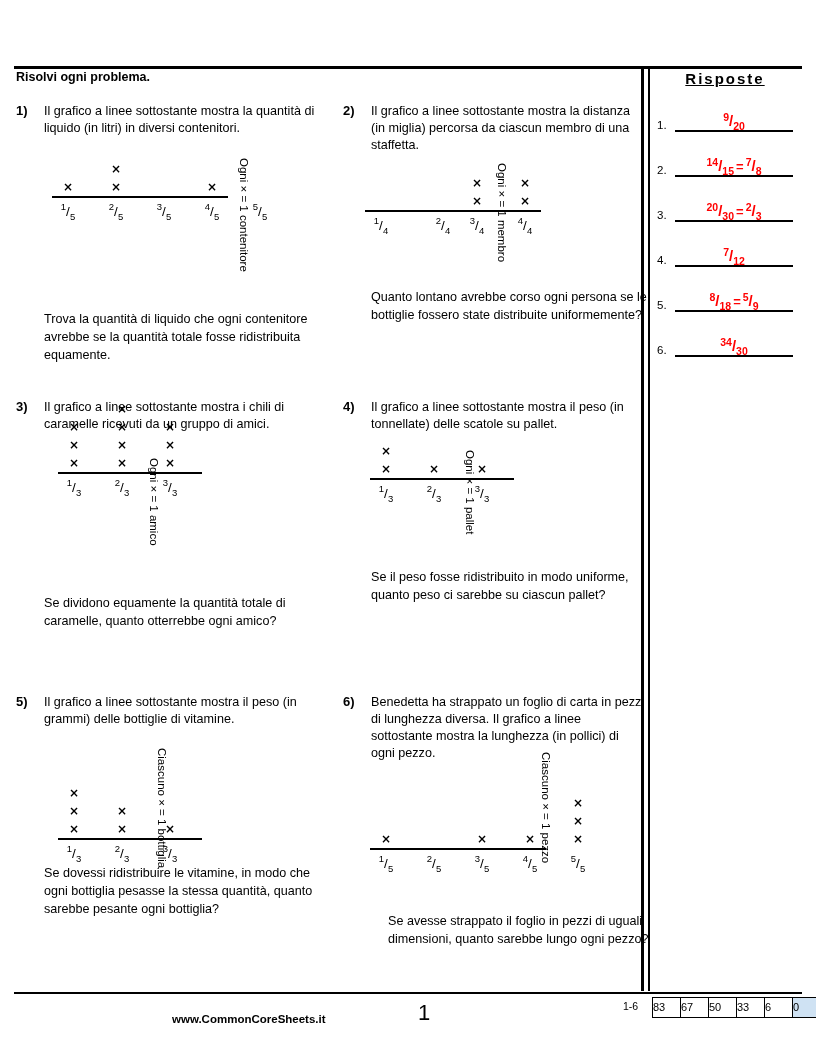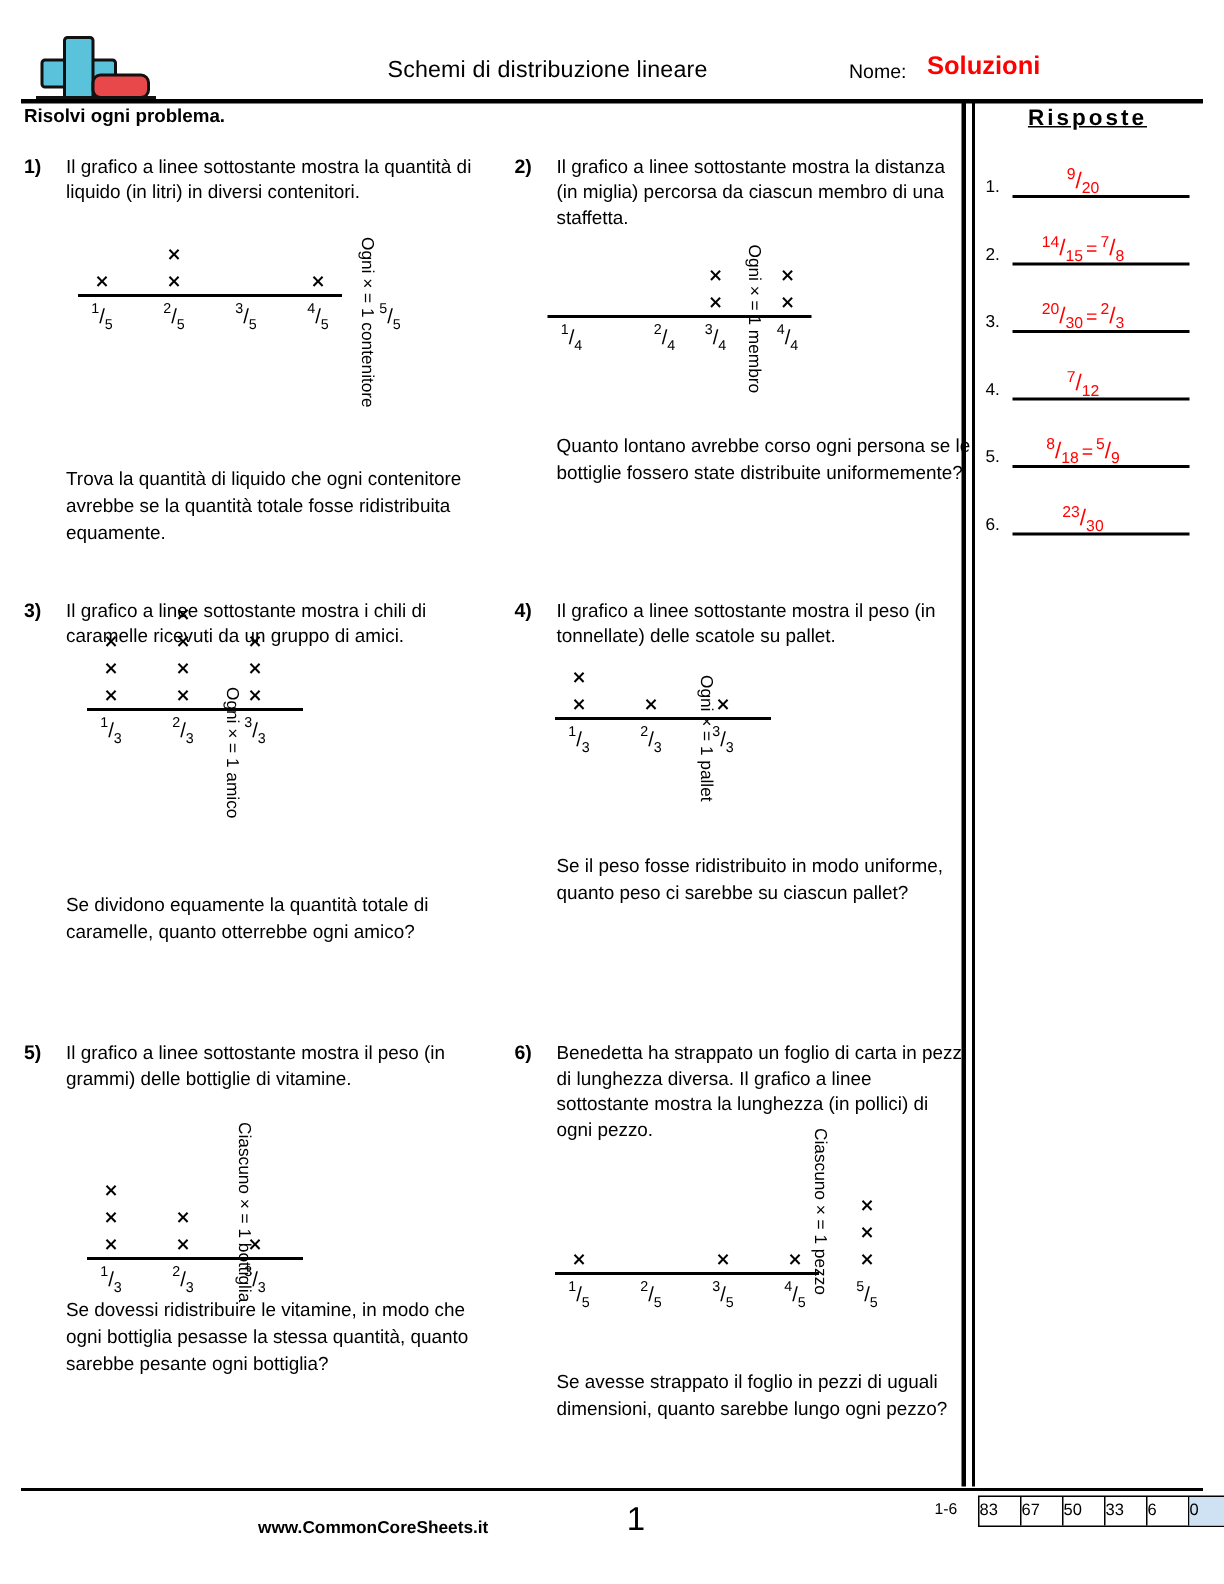--- a/index.html
+++ b/index.html
@@ -30,22 +30,22 @@
   .vdiv-thick{position:absolute;left:641px;top:66px;width:3px;height:925px;background:#000;}
   .vdiv-thin{position:absolute;left:648px;top:66px;width:1.5px;height:925px;background:#000;}
 
   
   .ans-col{position:absolute;left:655px;top:68px;width:150px;}
   .ans-title{width:140px;text-align:center;font-size:15px;font-weight:bold;letter-spacing:2px;
     text-decoration:underline;padding-top:2px;}
   .ans-row{position:relative;height:45px;}
   .ans-num{position:absolute;left:2px;bottom:1px;font-size:11.5px;}
   .ans-line{position:absolute;left:20px;bottom:0px;width:118px;height:2px;background:#000;}
-  .ans-val{position:absolute;left:8px;bottom:3px;width:118px;text-align:center;
-    color:#FF0000;font-weight:normal;font-size:13.5px;white-space:nowrap;}
+  .ans-val{position:absolute;left:20px;bottom:3px;width:118px;text-align:center;
+    color:#FF0000;font-weight:bold;font-size:13.5px;white-space:nowrap;}
 
   
   .fr{display:inline-block;white-space:nowrap;}
   .fr .n{font-size:10.5px;vertical-align:super;line-height:0;}
   .fr .s{font-size:15px;}
   .fr .d{font-size:10.5px;vertical-align:sub;line-height:0;}
   .eqs{font-size:13px;padding:0 2px;}
 
   
   .prob{position:absolute;width:302px;}
@@ -78,32 +78,20 @@
   .scale div{width:27px;height:19px;line-height:19px;text-align:left;font-size:11px;
      border-right:1.5px solid #000;}
   .scale div:last-child{border-right:none;}
   .scale div.hl{background:#CFE2F3;}
 </style>
 </head>
 <body>
 
 <div class="page">
 
-  <div class="header">
-    <div class="logo">
-      <div class="plus-h"></div>
-        <div class="plus-v"></div>
-        <div class="plus-fill"></div>
-      <div class="minus"></div>
-        <div class="base"></div>
-    </div>
-    <div class="title">Schemi di distribuzione lineare</div>
-    <div class="nome-lab">Nome:</div>
-    <div class="nome-val">Soluzioni</div>
-  </div>
   <div class="hr-main"></div>
   <div class="instr">Risolvi ogni problema.</div>
 
   <div class="vdiv-thick"></div>
   <div class="vdiv-thin"></div>
 
   <div class="ans-col">
     <div class="ans-title">Risposte</div>
     <div id="answers-host">
         <div class="ans-row">
@@ -126,21 +114,21 @@
           <span class="ans-val"><span class="fr"><span class="n">7</span><span class="s">/</span><span class="d">12</span></span></span>
           <span class="ans-line"></span>
         </div>
         <div class="ans-row">
           <span class="ans-num">5.</span>
           <span class="ans-val"><span class="fr"><span class="n">8</span><span class="s">/</span><span class="d">18</span></span><span class="eqs">=</span><span class="fr"><span class="n">5</span><span class="s">/</span><span class="d">9</span></span></span>
           <span class="ans-line"></span>
         </div>
         <div class="ans-row">
           <span class="ans-num">6.</span>
-          <span class="ans-val"><span class="fr"><span class="n">23</span><span class="s">/</span><span class="d">30</span></span></span>
+          <span class="ans-val"><span class="fr"><span class="n">34</span><span class="s">/</span><span class="d">30</span></span></span>
           <span class="ans-line"></span>
         </div>
       </div>
   </div>
 
   <div id="problems-host">
       <div class="prob" style="left: 16px; top: 103px;">
         <span class="pnum">1)</span>
         <span class="ptext">Il grafico a linee sottostante mostra la quantità di liquido (in litri) in diversi contenitori.</span>
       </div>
@@ -228,21 +216,21 @@
         <div class="xm" style="left: 57px; top: -15px;">×</div>
         <div class="xm" style="left: 57px; top: -33px;">×</div>
         <div class="tick" style="left: 97px; top: 6px;"><span class="n">3</span><span class="s">/</span><span class="d">3</span></div>
         <div class="xm" style="left: 105px; top: -15px;">×</div>
       </div>
       <div class="vlabel" style="left: 168px; top: 748px;">Ciascuno × = 1 bottiglia</div>
       <div class="prob" style="left: 343px; top: 694px;">
         <span class="pnum">6)</span>
         <span class="ptext">Benedetta ha strappato un foglio di carta in pezzi di lunghezza diversa. Il grafico a linee sottostante mostra la lunghezza (in pollici) di ogni pezzo.</span>
       </div>
-      <div class="pq" style="left: 371px; top: 912px; width: 290px;">Se avesse strappato il foglio in pezzi di uguali dimensioni, quanto sarebbe lungo ogni pezzo?</div>
+      <div class="pq" style="left: 388px; top: 912px; width: 290px;">Se avesse strappato il foglio in pezzi di uguali dimensioni, quanto sarebbe lungo ogni pezzo?</div>
       <div class="plot" style="left: 370px; top: 848px;">
         <div class="axis" style="left: 0px; top: 0px; width: 176px;"></div>
         <div class="tick" style="left: 1px; top: 6px;"><span class="n">1</span><span class="s">/</span><span class="d">5</span></div>
         <div class="xm" style="left: 9px; top: -15px;">×</div>
         <div class="tick" style="left: 49px; top: 6px;"><span class="n">2</span><span class="s">/</span><span class="d">5</span></div>
         <div class="tick" style="left: 97px; top: 6px;"><span class="n">3</span><span class="s">/</span><span class="d">5</span></div>
         <div class="xm" style="left: 105px; top: -15px;">×</div>
         <div class="tick" style="left: 145px; top: 6px;"><span class="n">4</span><span class="s">/</span><span class="d">5</span></div>
         <div class="xm" style="left: 153px; top: -15px;">×</div>
         <div class="tick" style="left: 193px; top: 6px;"><span class="n">5</span><span class="s">/</span><span class="d">5</span></div>

